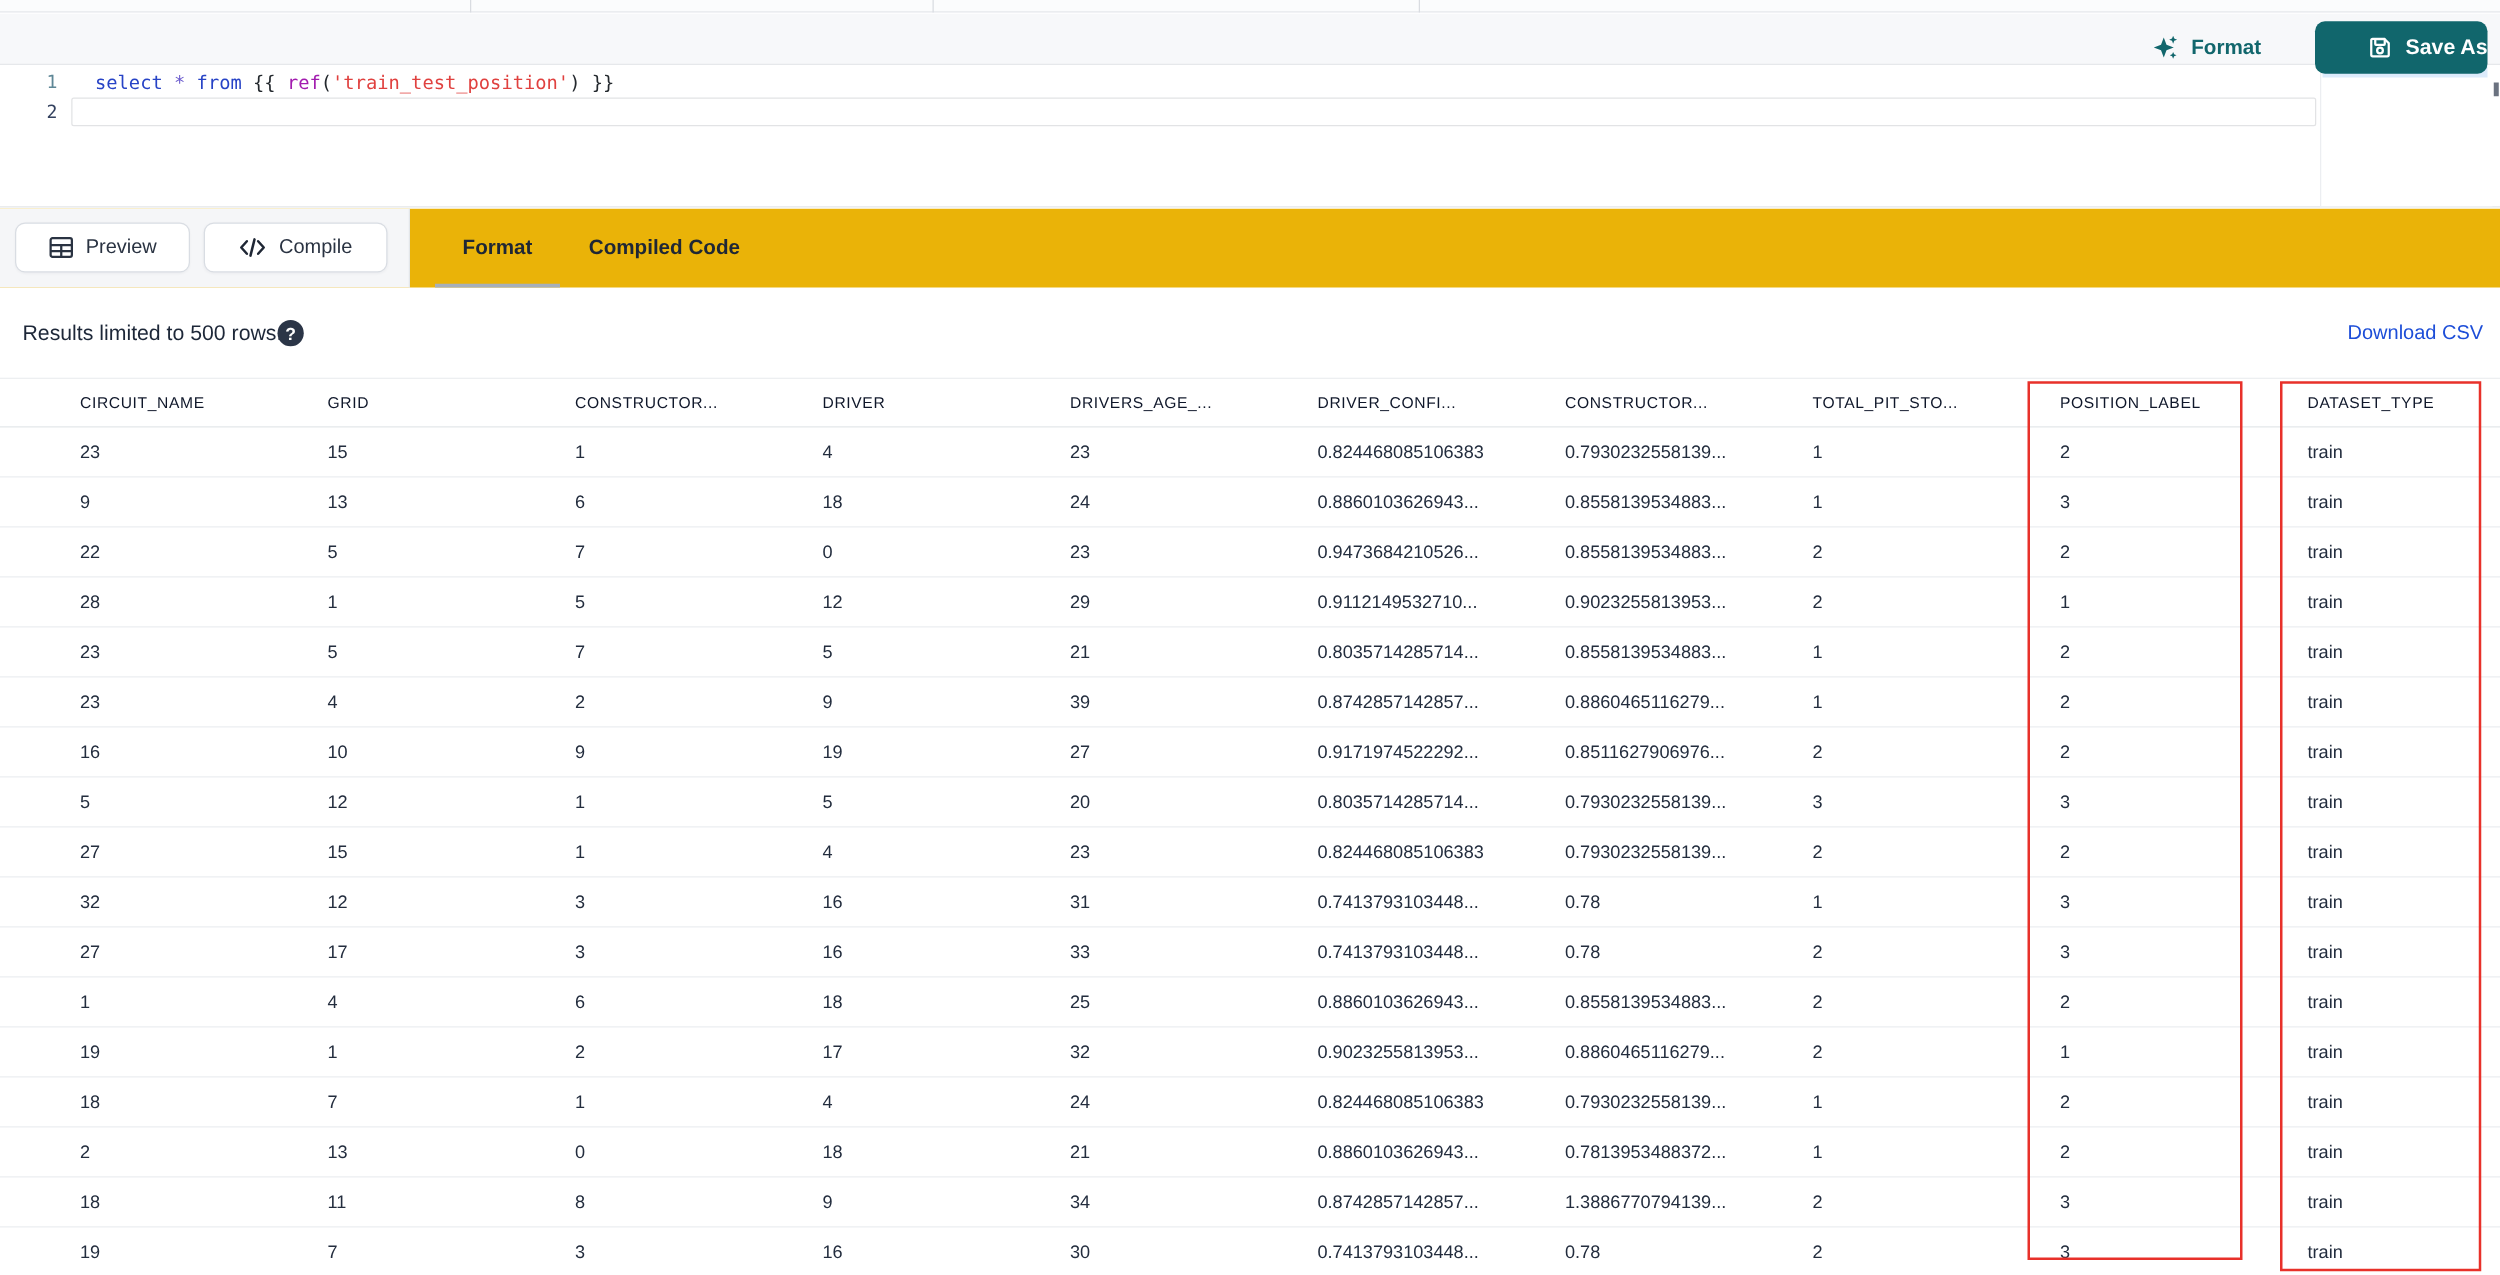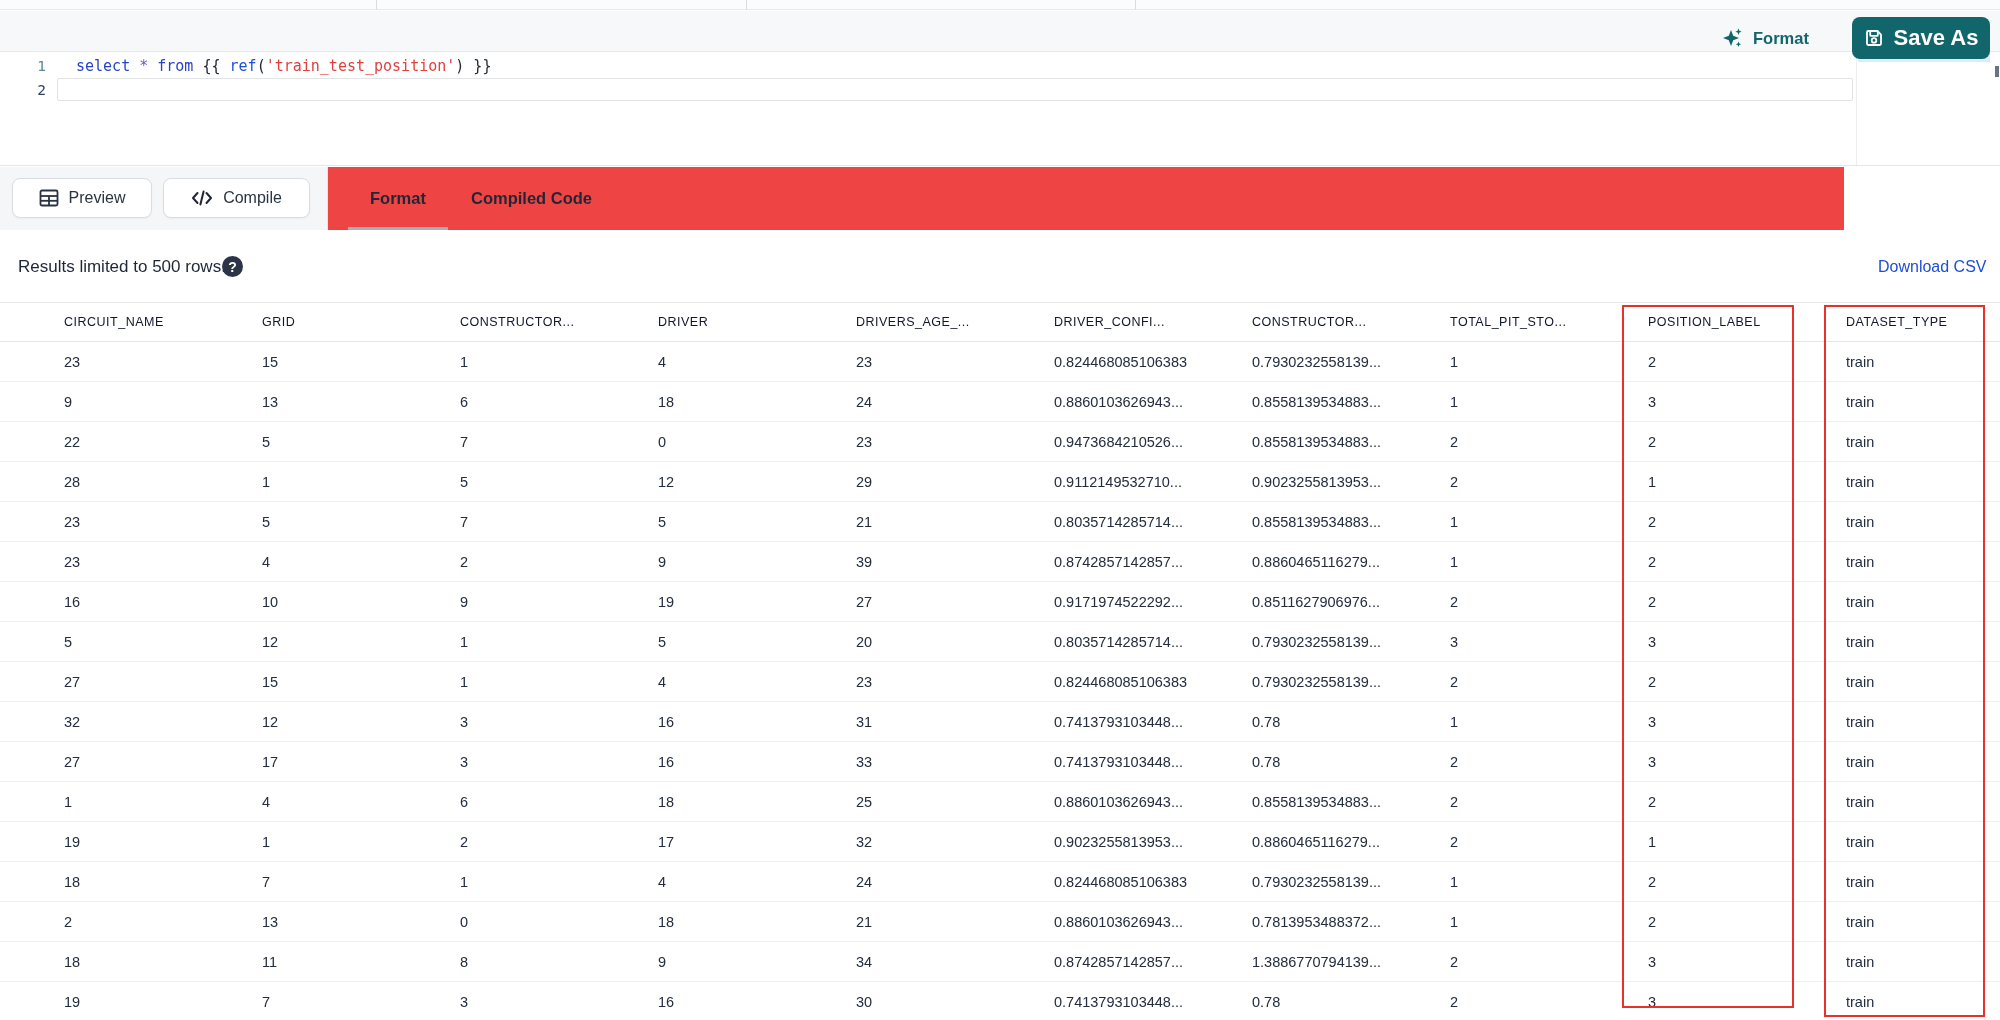--- a/index.html
+++ b/index.html
@@ -14,46 +14,46 @@
   .strip-divider { position:absolute; top:0; width:1px; height:10px; background:#d9dce1; }
 
   
   .toolbar { position:absolute; left:0; top:11px; width:2000px; height:41px;
     background:#f7f8fa; border-bottom:1px solid #e6e8eb; }
   .format-btn { position:absolute; left:1722px; top:13px; height:28px;
     display:flex; align-items:center; gap:9px; cursor:pointer;
     color:#11666c; font-size:16.5px; font-weight:600; }
   .saveas-btn { position:absolute; left:1852px; top:6px; width:138px; height:42px;
     background:#11666c; border:none; border-radius:8px; color:#fff;
-    display:flex; align-items:center; justify-content:center; gap:10px;
-    font-family:"Liberation Sans", sans-serif; font-size:22px; font-weight:600; cursor:pointer; z-index:5; }
+    display:flex; align-items:center; justify-content:flex-end; gap:10px;
+    font-family:"Liberation Sans", sans-serif; font-size:17px; font-weight:600; cursor:pointer; z-index:5; }
 
   
   .editor { position:absolute; left:0; top:53px; width:2000px; height:113px;
     background:#fff; border-bottom:1px solid #e3e6e9;
     font-family:"DejaVu Sans Mono", monospace; font-size:15px; }
   .gutter-num { position:absolute; left:22px; width:24px; text-align:right; height:22px; line-height:22px; font-size:14.5px; }
   .num-1 { top:2px; color:#5e8796; }
   .num-2 { top:26px; color:#33415e; }
   .code-line { position:absolute; left:76px; top:2px; height:22px; line-height:22px; white-space:pre; }
   .current-line-box { position:absolute; left:57px; top:25px; width:1796px; height:23px;
     border:1px solid #e2e3e5; border-radius:2px; background:#fff; }
   .tok-kw  { color:#2743c6; }
   .tok-op  { color:#6a5acd; }
-  .tok-fn  { color:#1d4ed8; }
+  .tok-fn  { color:#a21caf; }
   .tok-str { color:#e0413f; }
   .tok-plain { color:#24292e; }
   .minimap { position:absolute; left:1856px; top:0; width:138px; height:112px; background:#fff; border-left:1px solid #eceef1; }
   .minimap-sel { position:absolute; left:1px; top:0; width:132px; height:9px; background:#dcebfb; }
   .minimap-code { position:absolute; left:3px; top:2px; width:58px; height:3px;
     background:linear-gradient(90deg,#3b5bdb 0 12px,#444 12px 17px,#e5484d 17px 46px,#3b5bdb 46px 52px,#999 52px 58px); }
   .editor-scroll-mark { position:absolute; left:1995px; top:13px; width:4px; height:11px; background:#6b7280; }
 
   
-  .panel-header { position:absolute; left:0; top:167px; width:1844px; height:63px; background:#ef4444; }
+  .panel-header { position:absolute; left:0; top:167px; width:2000px; height:63px; background:#eab308; }
   .panel-left { position:absolute; left:0; top:0; width:328px; height:63px;
     background:#f5f6f8; border-right:1px solid #e3e6e9; }
   .ghost-btn { position:absolute; top:11px; height:40px; background:#fff;
     border:1px solid #d9dde3; border-radius:8px; box-shadow:0 1px 2px rgba(20,30,50,.04);
     display:flex; align-items:center; justify-content:center; gap:10px; cursor:pointer;
     font-family:"Liberation Sans", sans-serif; font-size:16px; font-weight:500; color:#2a3342; }
   .preview-btn { left:12px; width:140px; }
   .compile-btn { left:163px; width:147px; }
   .tab { position:absolute; top:0; height:63px; display:flex; align-items:center; justify-content:center;
     font-size:16.5px; font-weight:600; color:#1f2735; cursor:pointer; }

